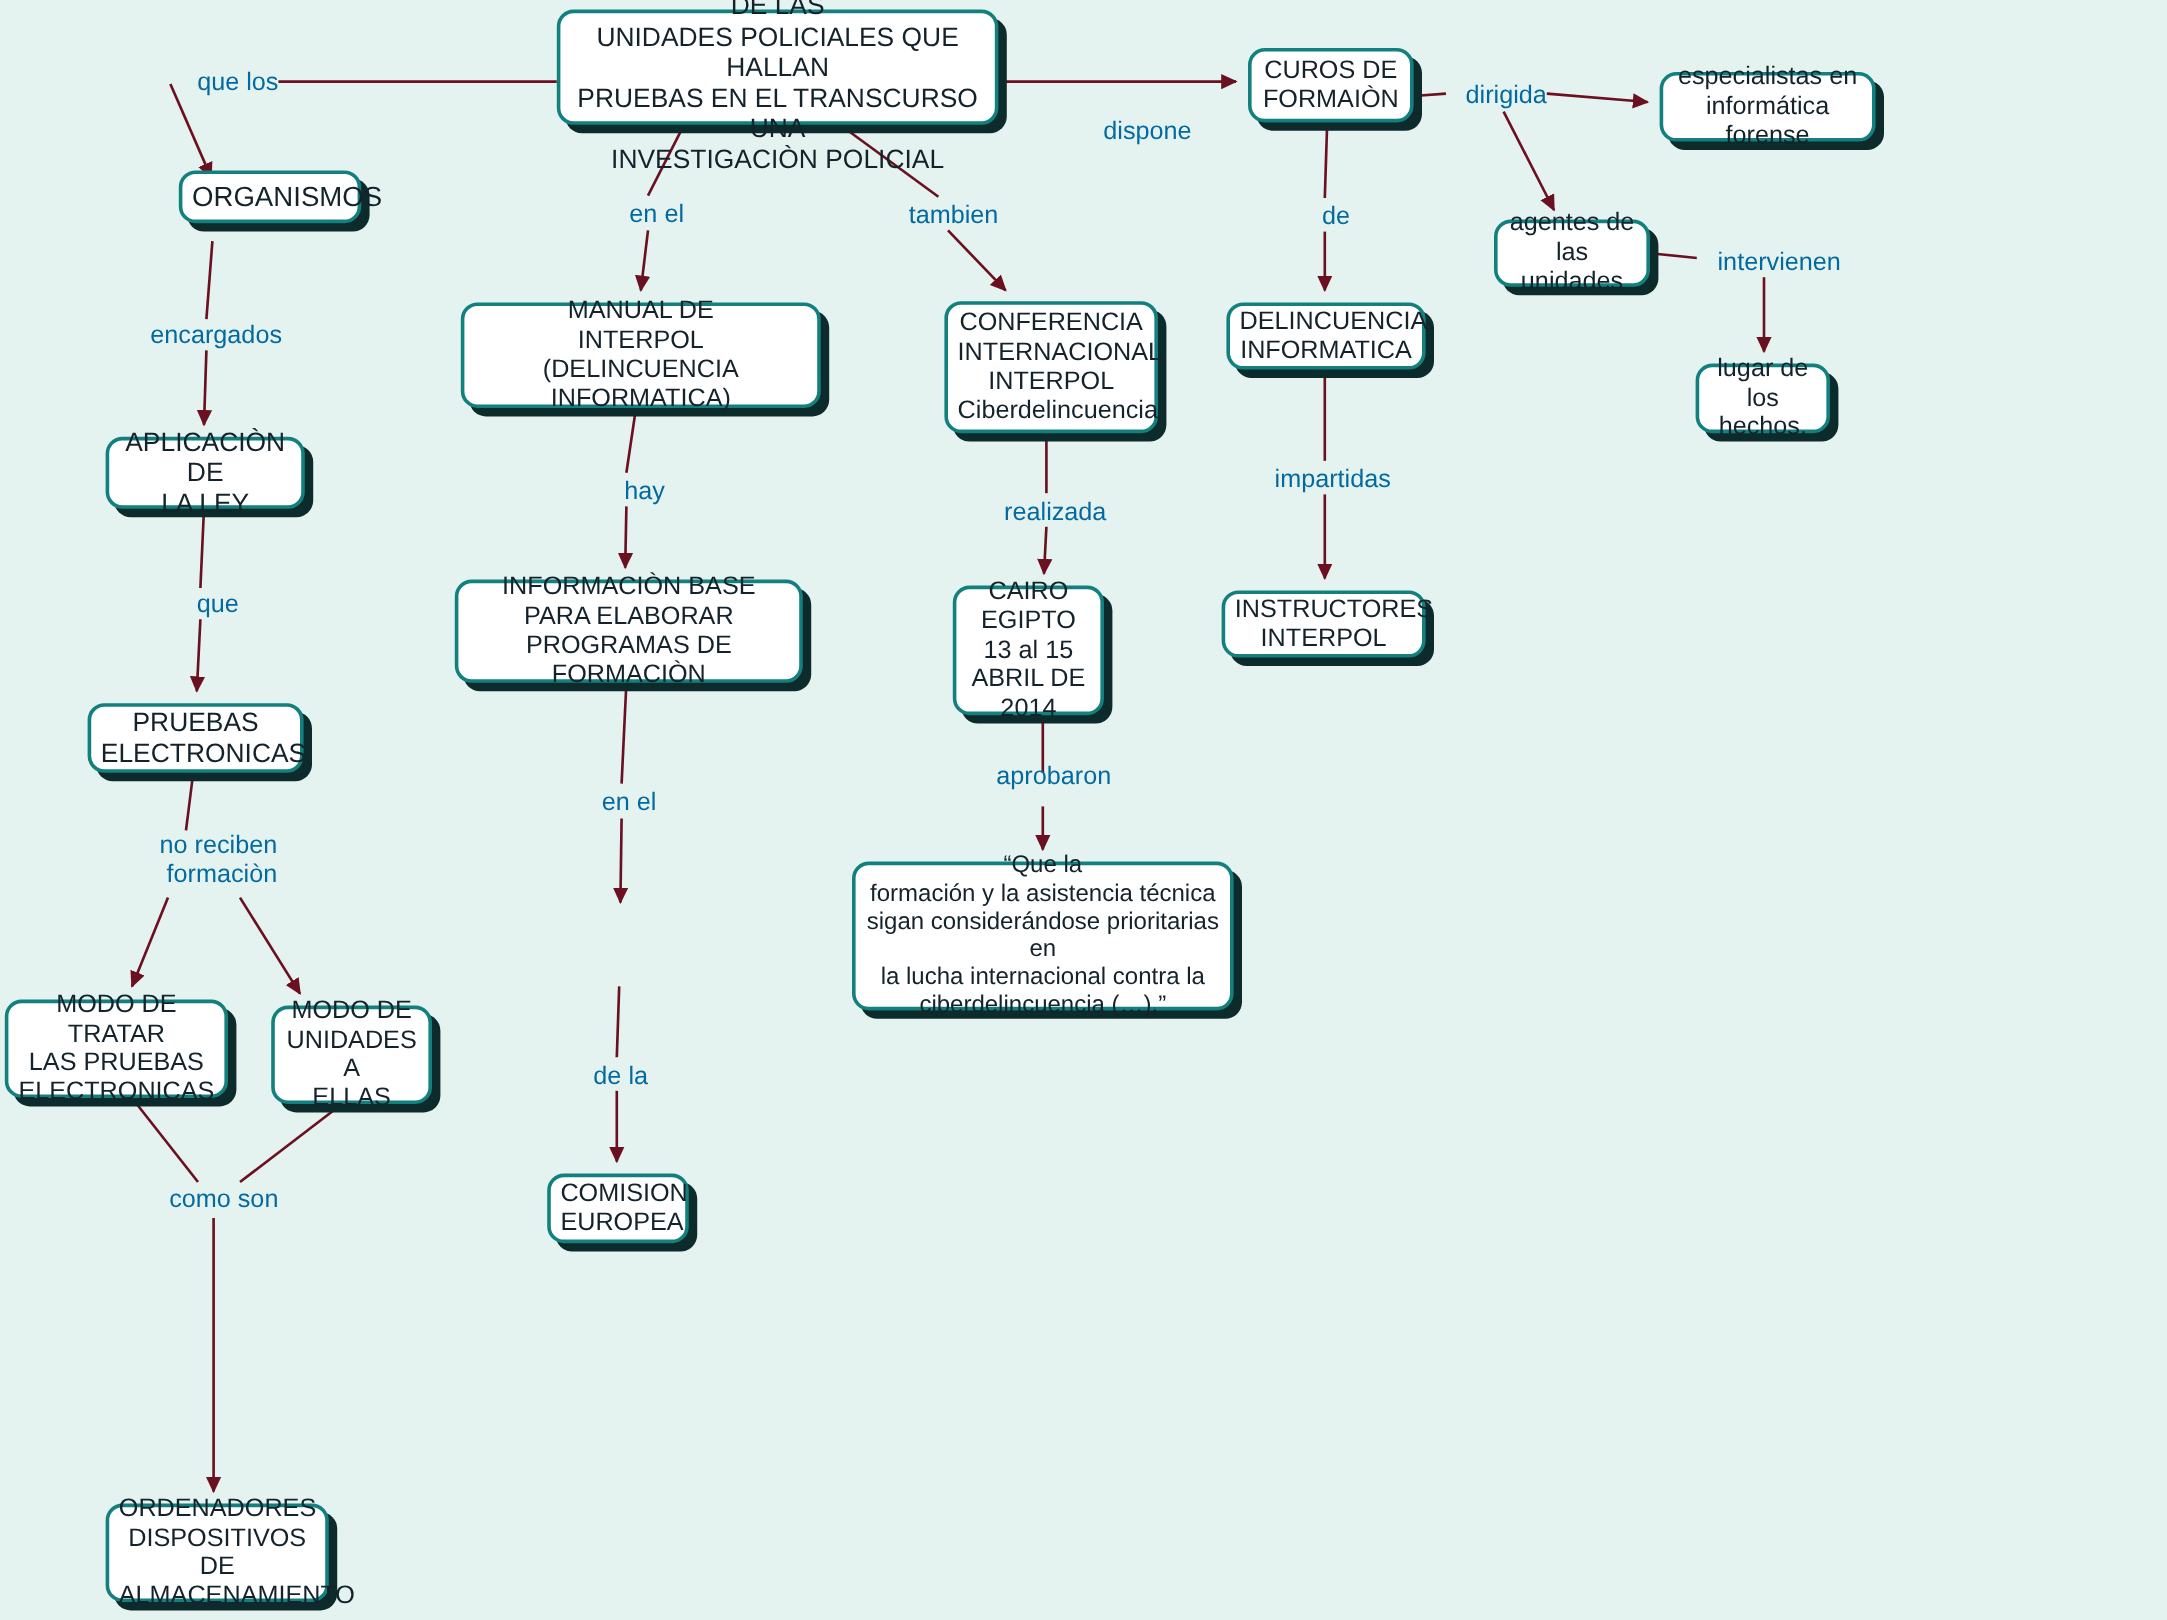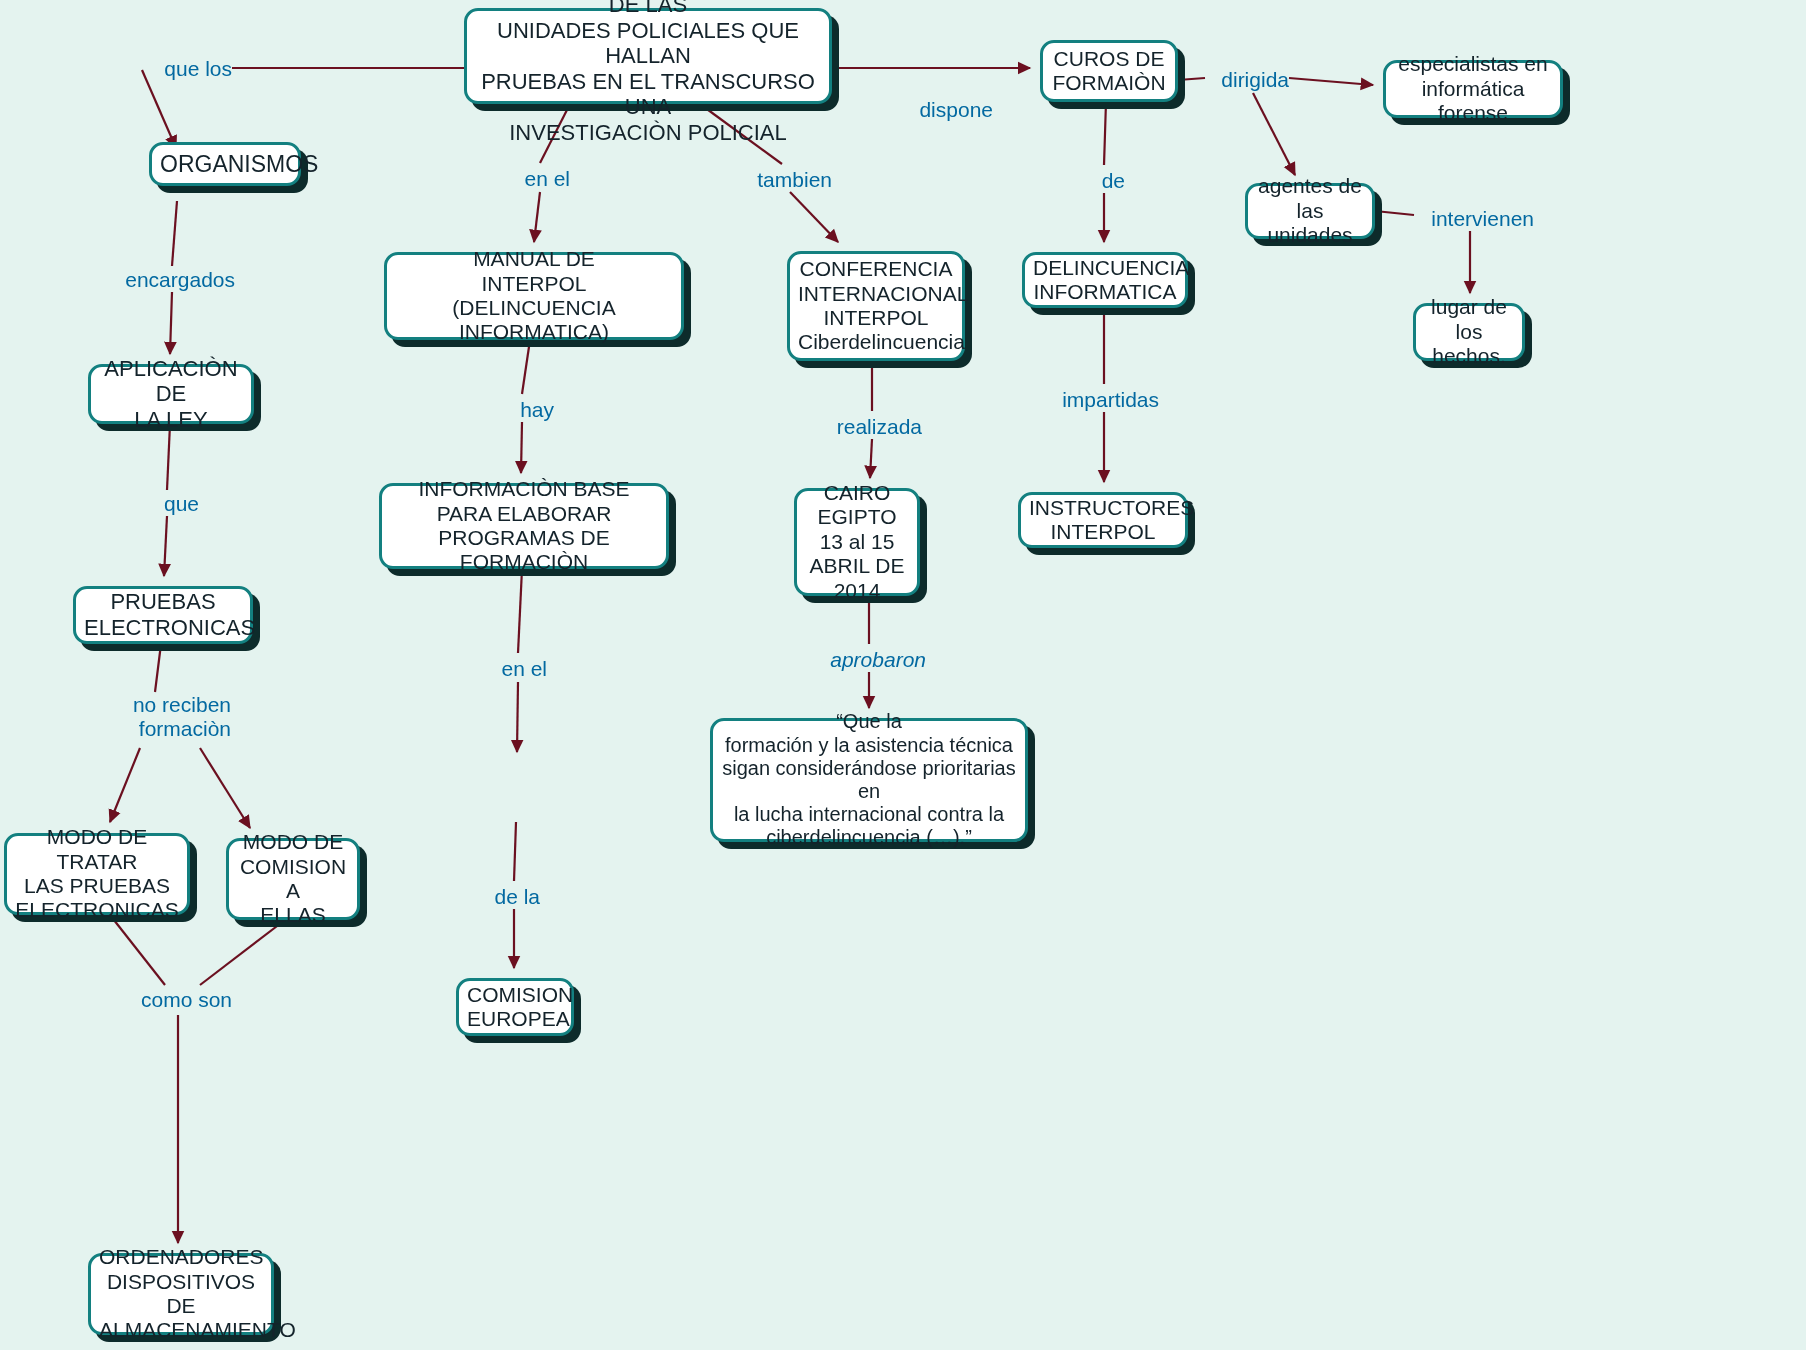--- a/index.html
+++ b/index.html
@@ -147,21 +147,21 @@
   </div>
 
   <div class="node f21" style="left:4px; top:833px; width:186px; height:82px;">
     <span class="ntext">MODO DE TRATAR
 LAS PRUEBAS
 ELECTRONICAS</span>
   </div>
 
   <div class="node f21" style="left:226px; top:838px; width:134px; height:82px;">
     <span class="ntext">MODO DE
-COMISION A
+UNIDADES A
 ELLAS</span>
   </div>
 
   <div class="node f21" style="left:88px; top:1253px; width:186px; height:82px;">
     <span class="ntext">ORDENADORES
 DISPOSITIVOS DE
 ALMACENAMIENTO</span>
   </div>
 
   <div class="node f21" style="left:384px; top:252px; width:300px; height:88px;">
@@ -250,21 +250,21 @@
   <div class="lbl f21" style="left:506px; top:398px; width:48px;">hay</div>
 
   <div class="lbl f21" style="left:487px; top:657px; width:60px;">en el</div>
 
   <div class="lbl f21" style="left:484px; top:885px; width:56px;">de la</div>
 
   <div class="lbl f21" style="left:740px; top:168px; width:92px;">tambien</div>
 
   <div class="lbl f21" style="left:826px; top:415px; width:96px;">realizada</div>
 
-  <div class="lbl f21" style="left:820px; top:648px; width:106px;font-style:italic;">aprobaron</div>
+  <div class="lbl f21" style="left:820px; top:635px; width:106px;">aprobaron</div>
 
   <div class="lbl f21" style="left:903px; top:56px; width:90px;margin-top:42px;">dispone</div>
 
   <div class="lbl f21" style="left:1085px; top:169px; width:40px;">de</div>
 
   <div class="lbl f21" style="left:1051px; top:388px; width:108px;">impartidas</div>
 
   <div class="lbl f21" style="left:1209px; top:68px; width:80px;">dirigida</div>
 
   <div class="lbl f21" style="left:1418px; top:207px; width:116px;">intervienen</div>

